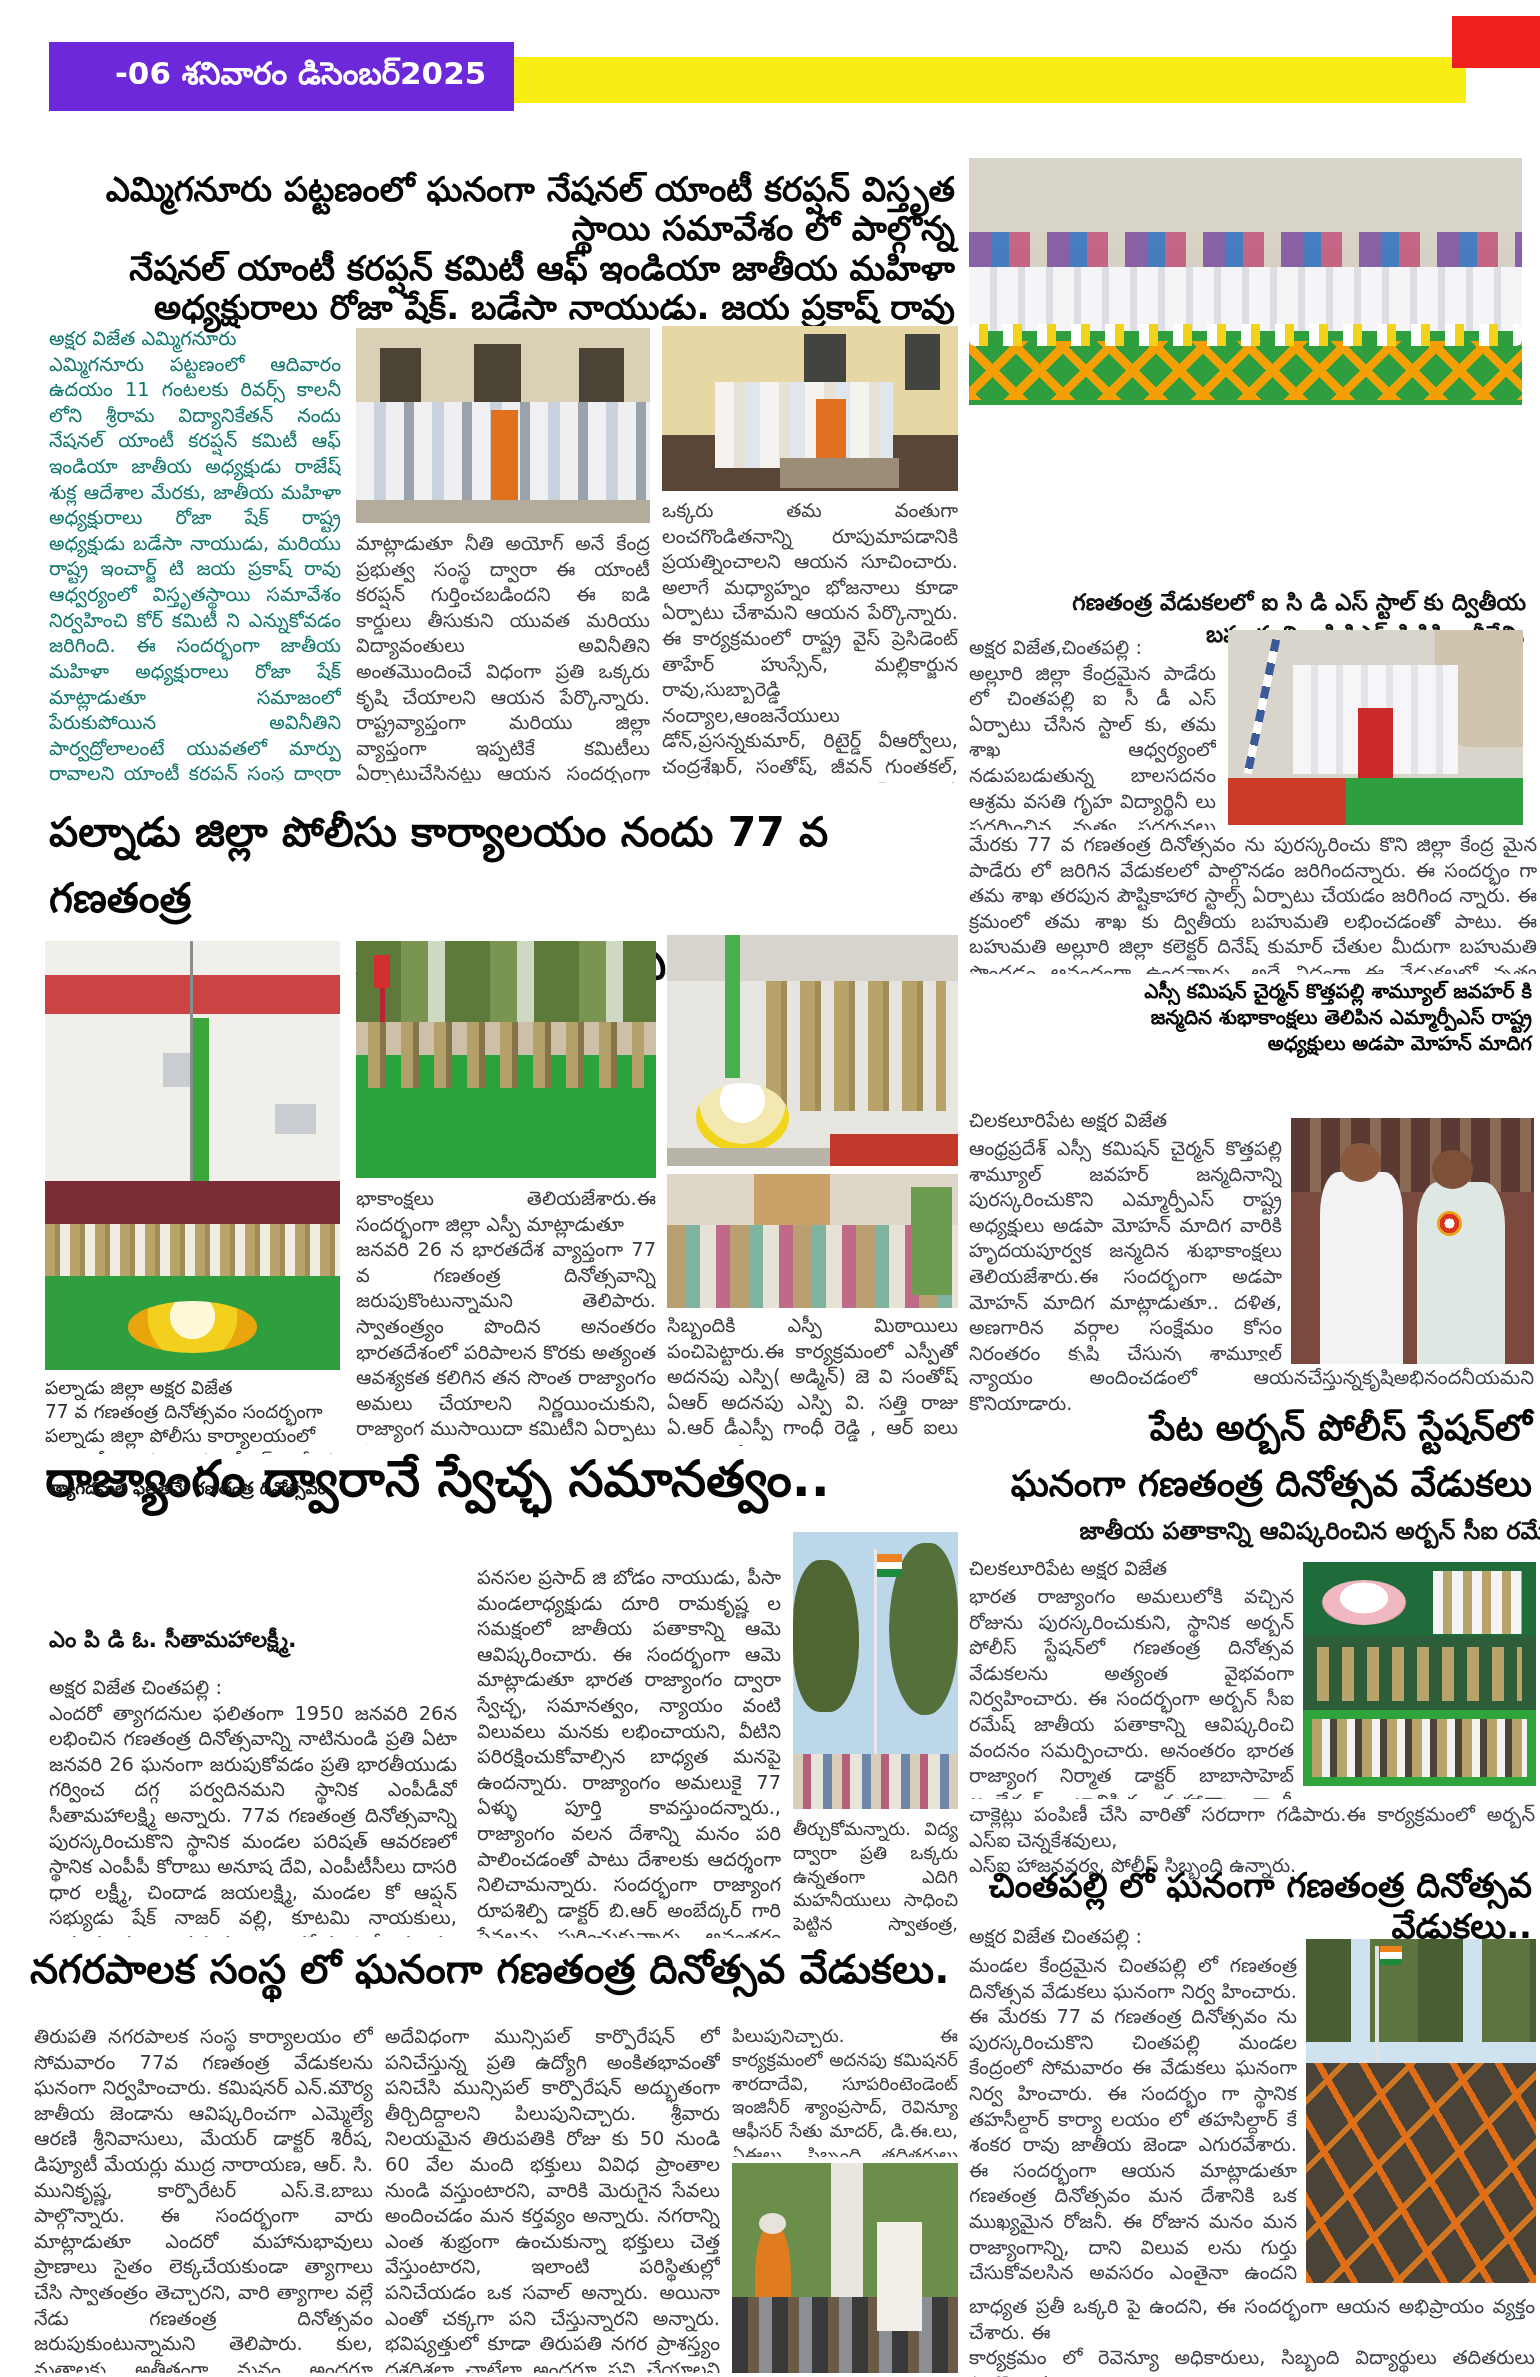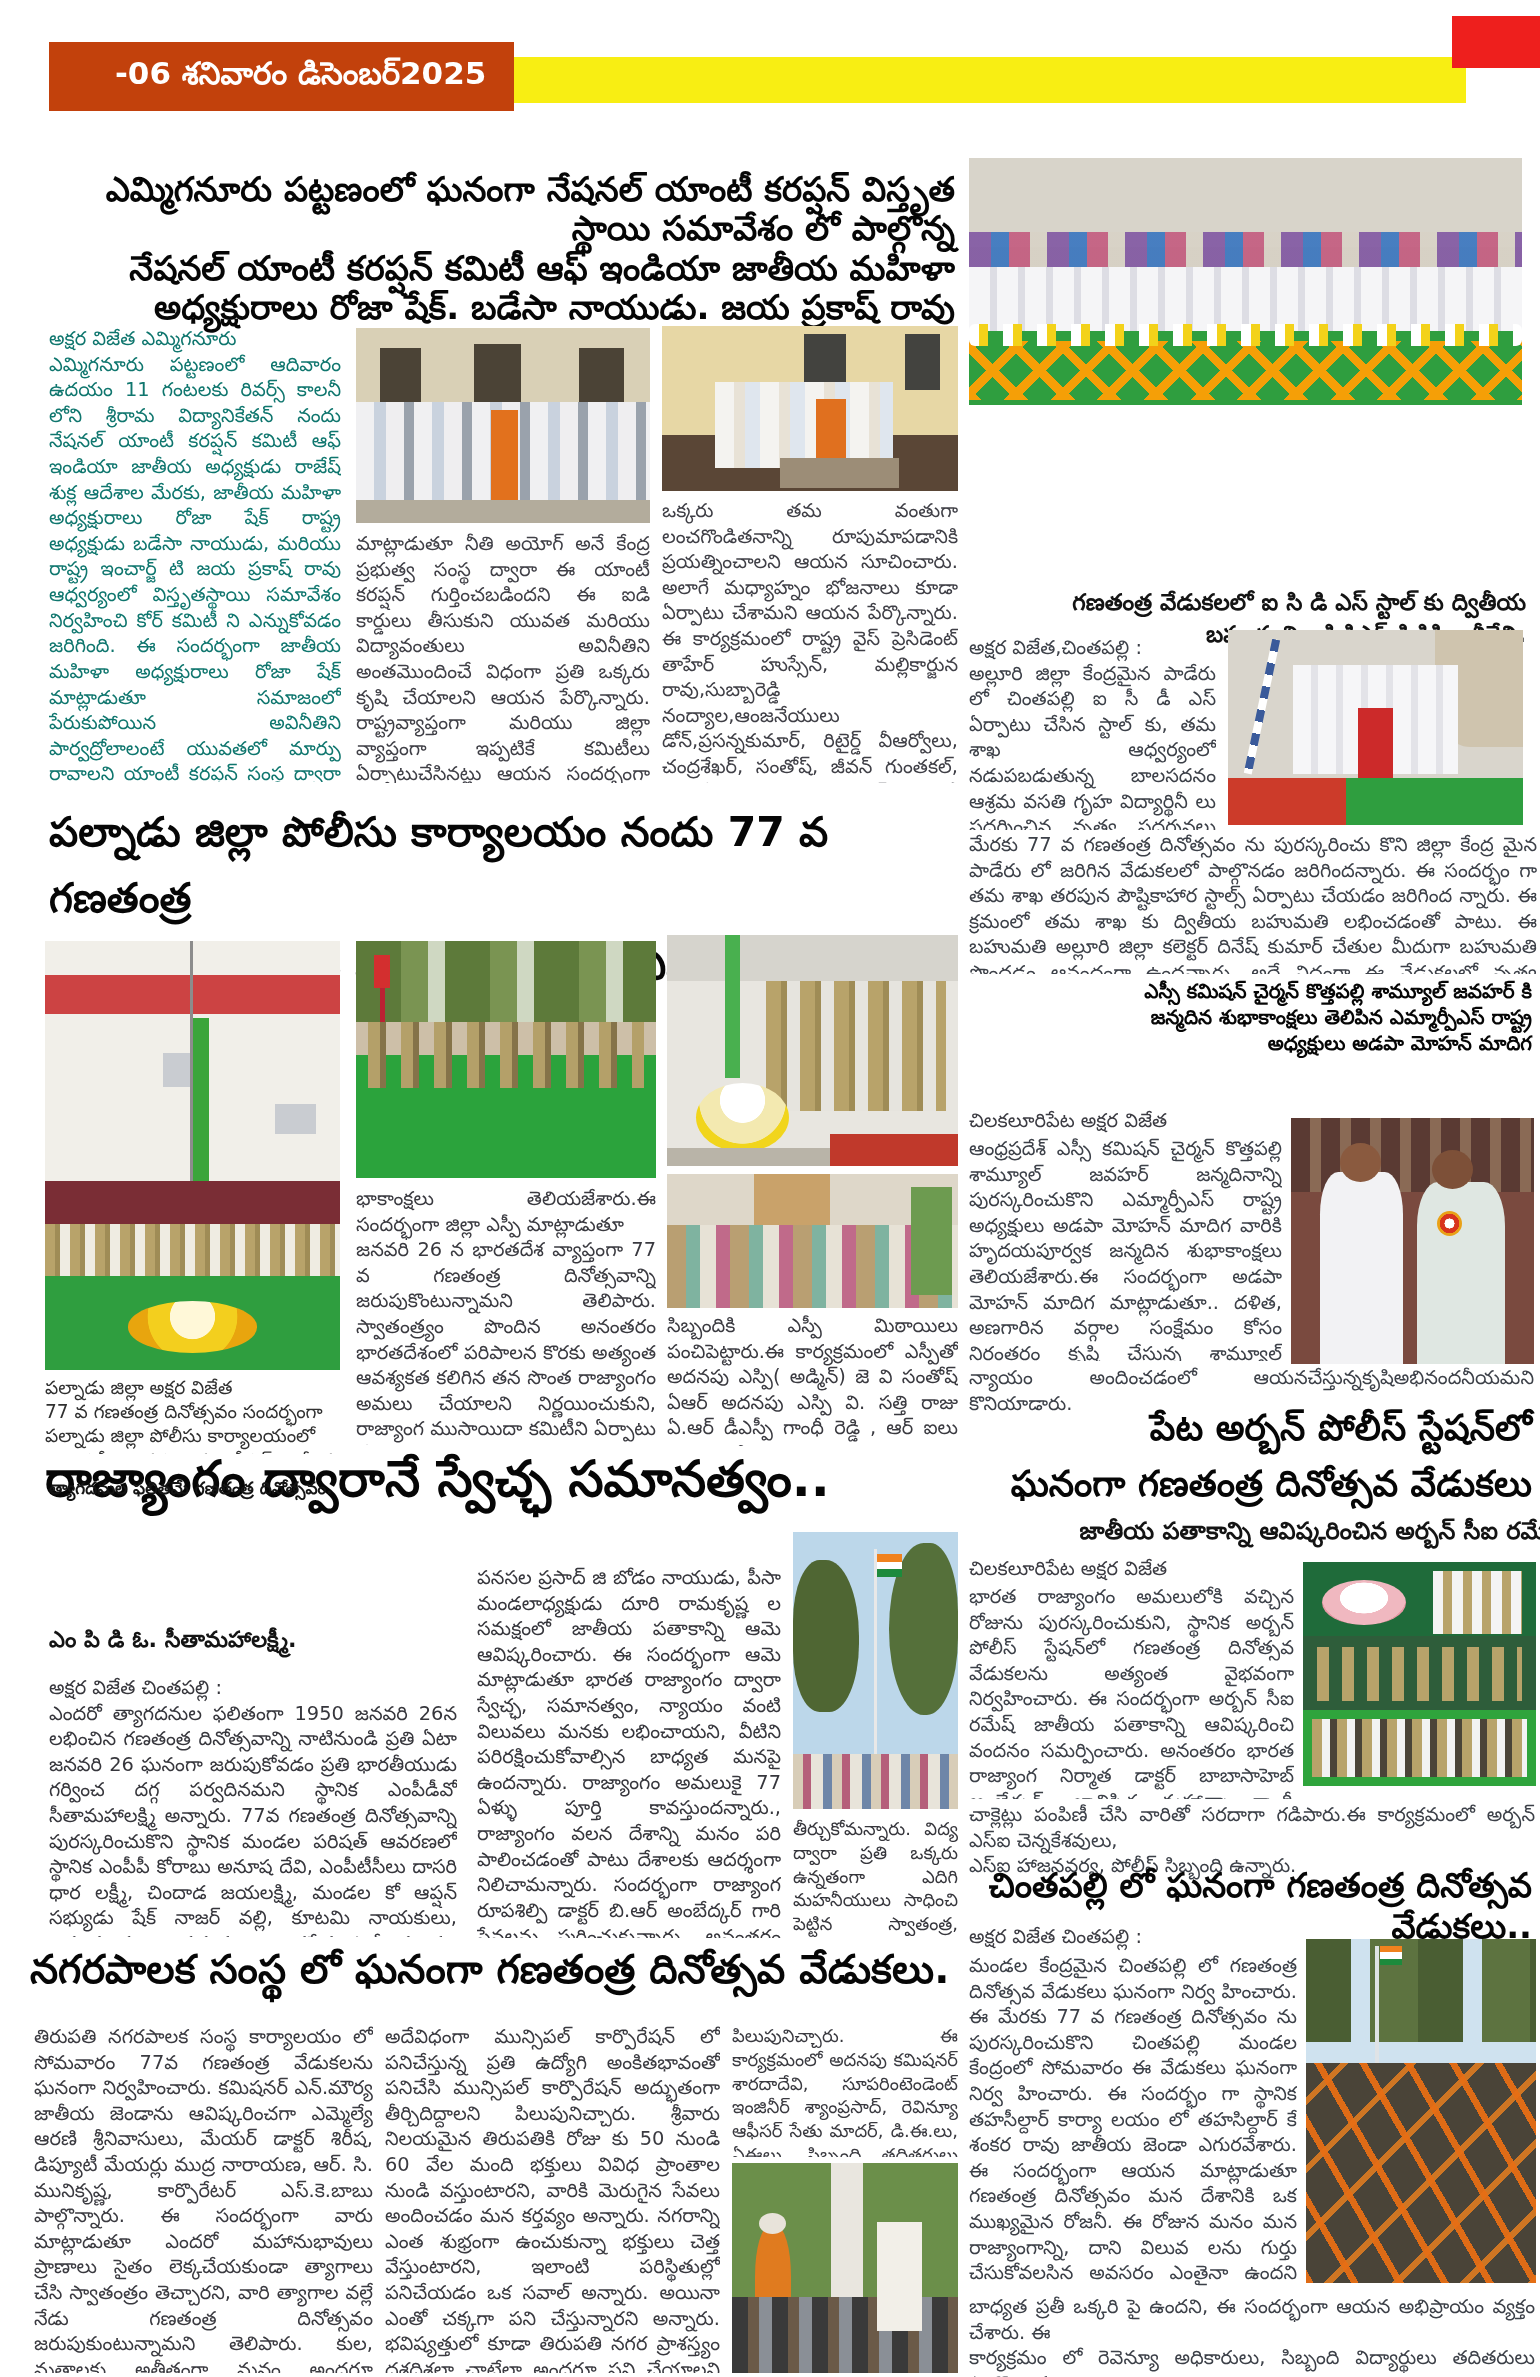--- a/index.html
+++ b/index.html
@@ -13,21 +13,21 @@
   .kicker{font-weight:bold;color:#141414;}
   .photo{position:absolute;overflow:hidden;background:#cfcabe;}
   .photo div{position:absolute;}
   .center{text-align:right;}
 </style>
 </head>
 <body>
 
 <div id="page">
 
-  <div class="abs" style="left:49px;top:42px;width:465px;height:69px;background:#c2410c;display:flex;align-items:center;">
+  <div class="abs" style="left:49px;top:42px;width:465px;height:69px;background:#6d28d9;display:flex;align-items:center;">
     <span style="color:#ffffff;font-weight:bold;font-size:31px;padding-left:66px;">-06 శనివారం డిసెంబర్2025</span>
   </div>
   <div class="abs" style="left:514px;top:57px;width:952px;height:46px;background:#f8ee13;"></div>
   <div class="abs" style="left:1452px;top:16.4px;width:89px;height:52px;background:#ee1f1d;"></div>
 
   <div class="abs headline pre center" style="left:49px;top:170px;width:906px;height:148px;font-size:34px;line-height:1.16;">ఎమ్మిగనూరు పట్టణంలో ఘనంగా నేషనల్ యాంటీ కరప్షన్ విస్తృత
 స్థాయి సమావేశం లో పాల్గొన్న
 నేషనల్ యాంటీ కరప్షన్ కమిటీ ఆఫ్ ఇండియా జాతీయ మహిళా
 అధ్యక్షురాలు రోజా షేక్. బడేసా నాయుడు. జయ ప్రకాష్ రావు</div>
 

